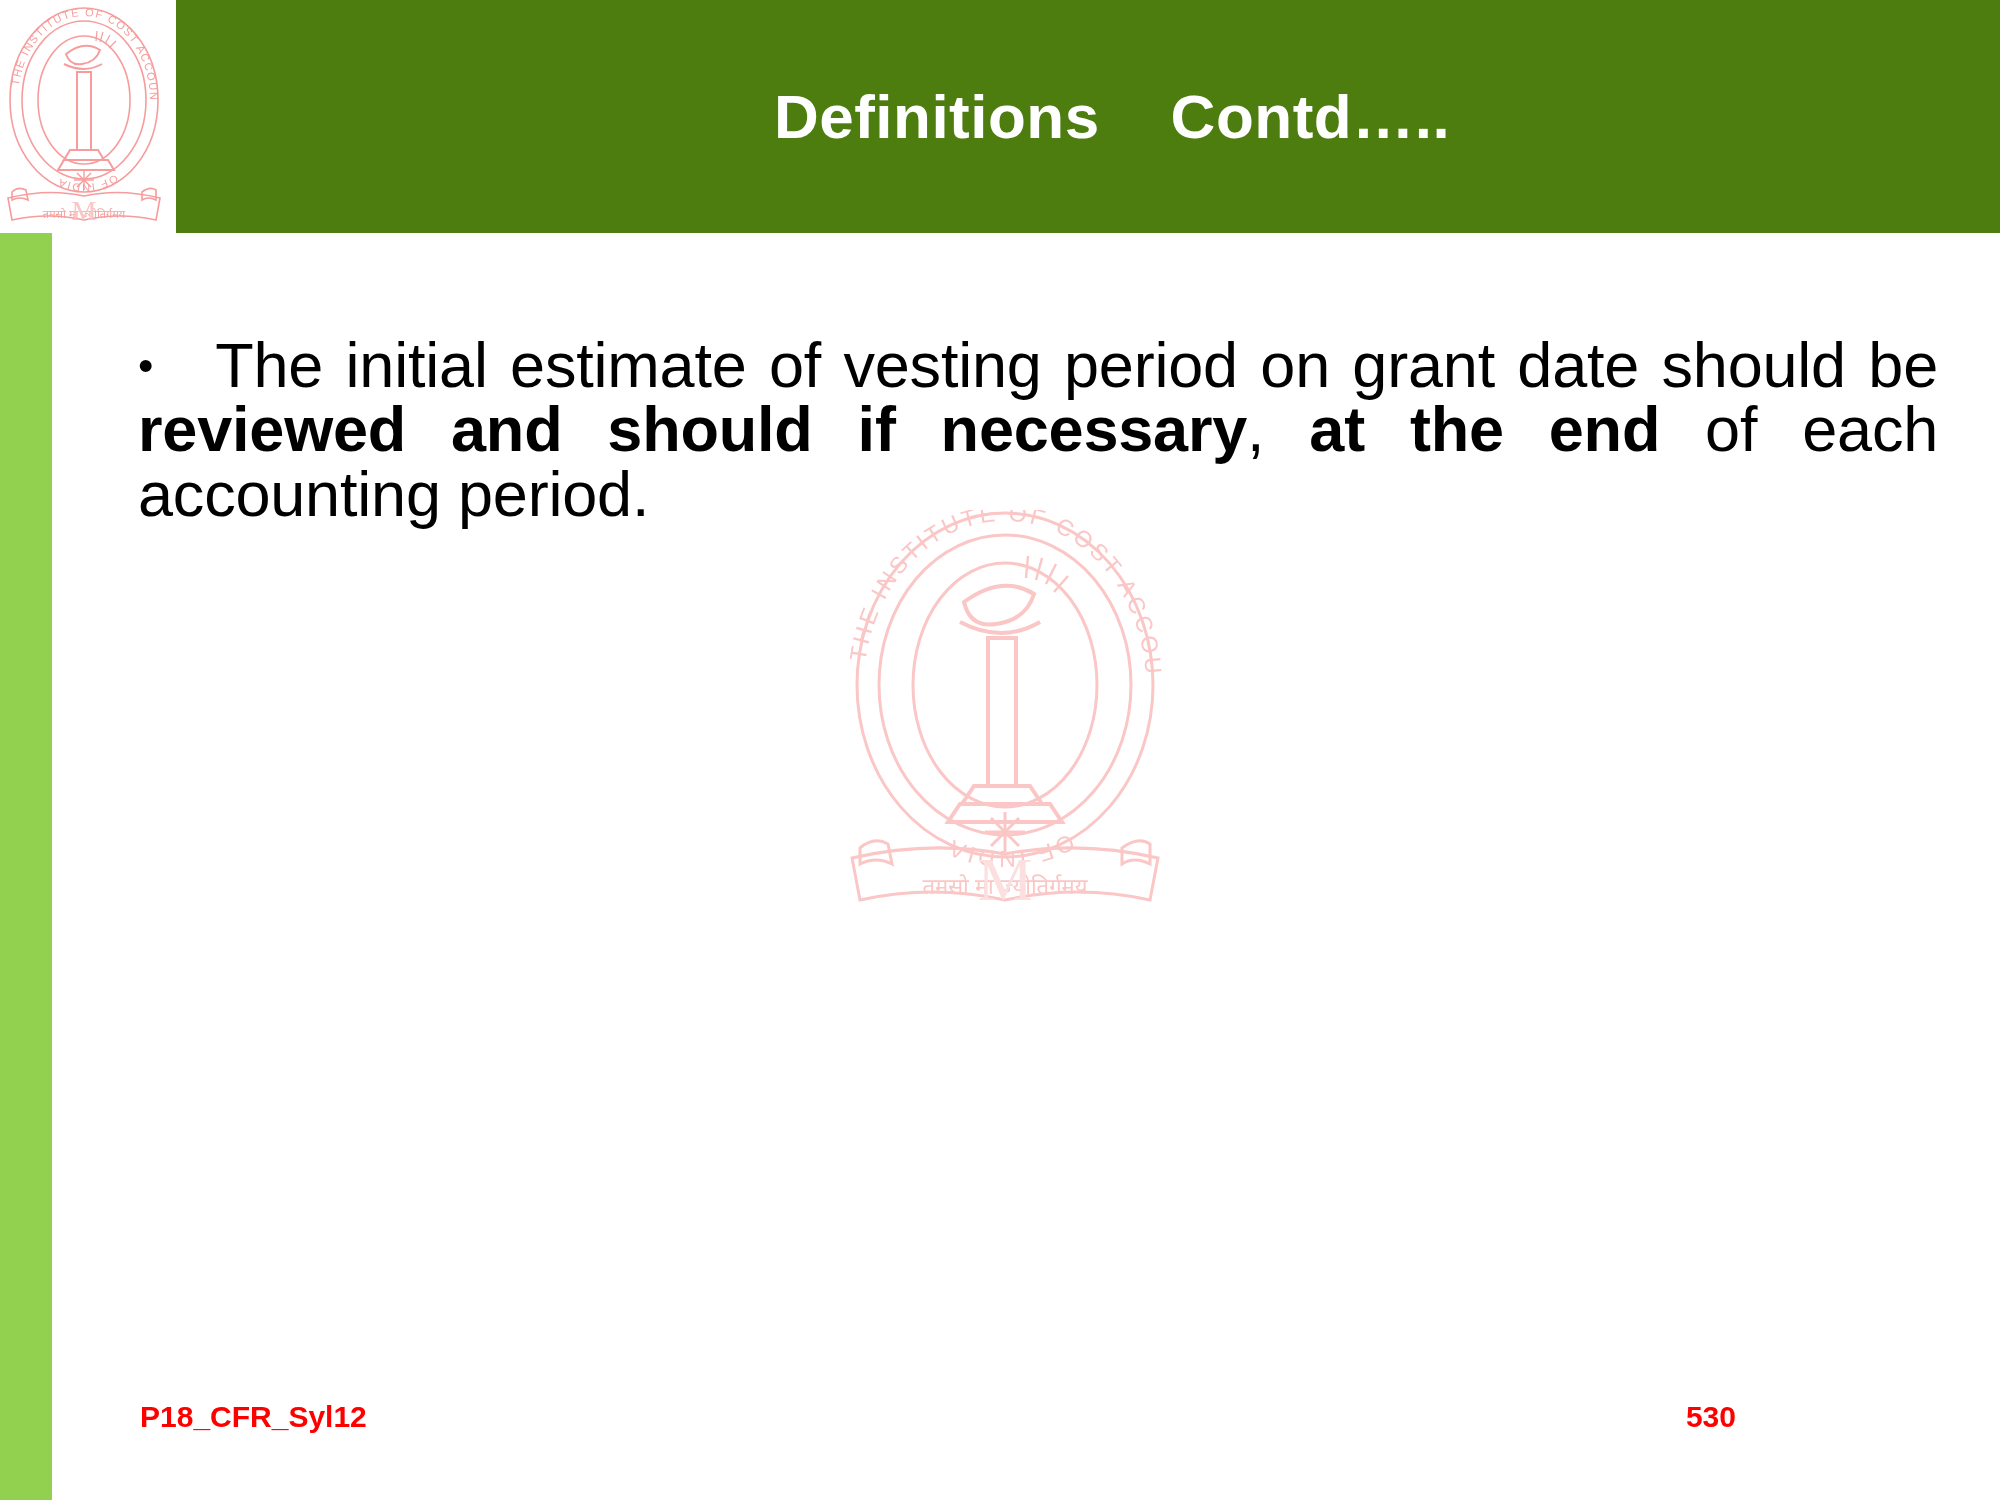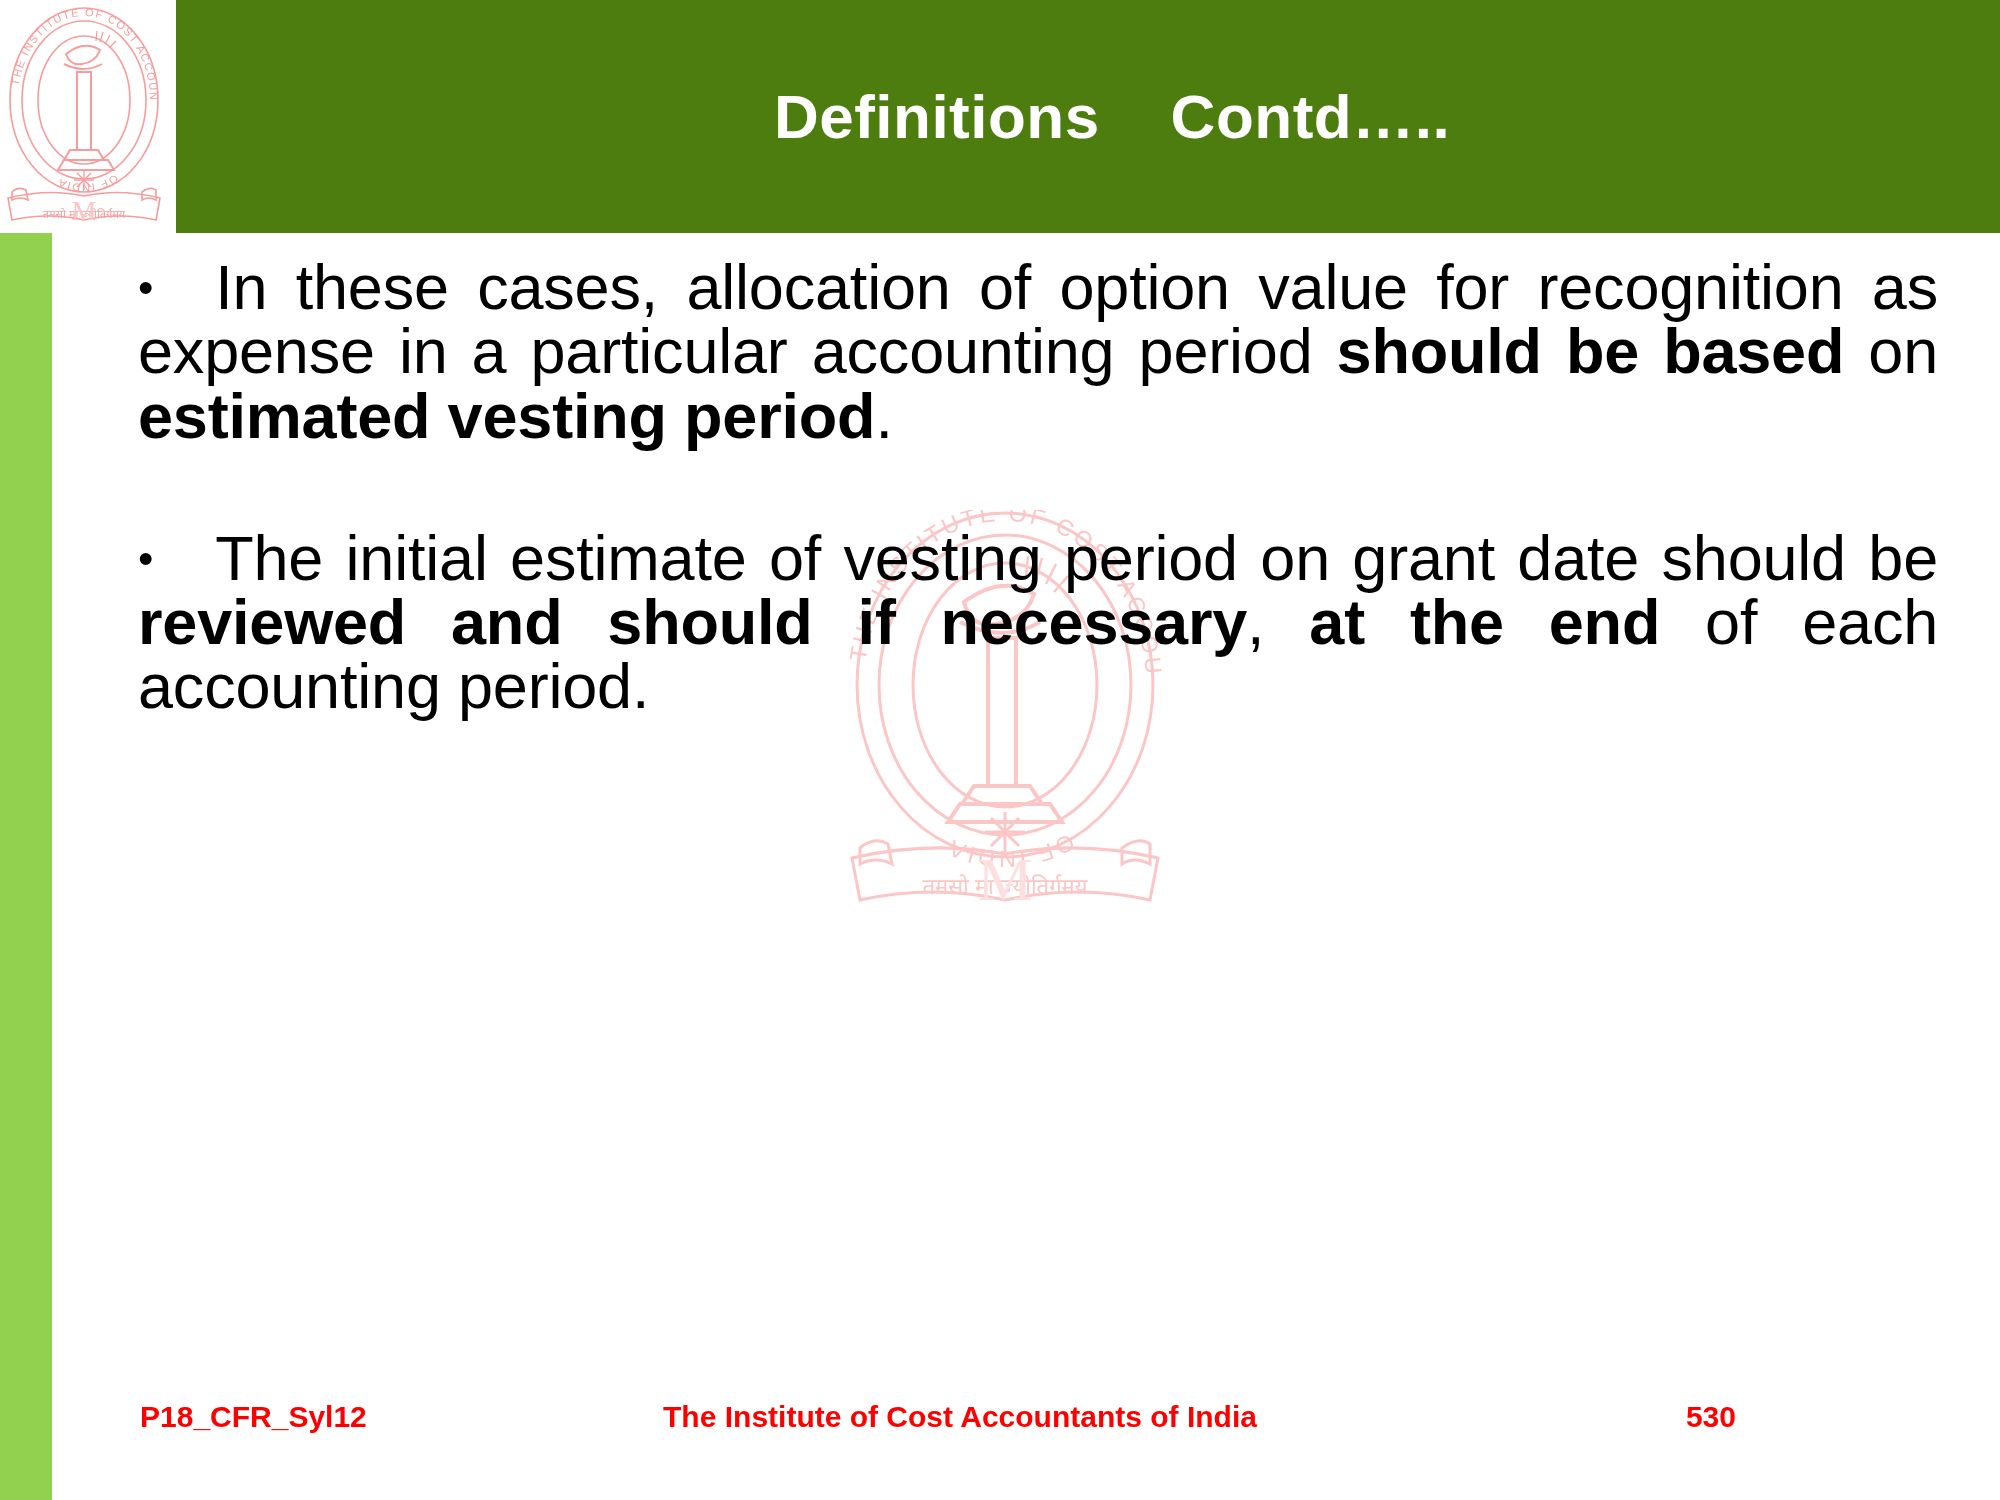--- a/index.html
+++ b/index.html
@@ -255,34 +255,30 @@
         <path d="M20 338 q14 -12 28 -4 l4 20 q-16 -8 -32 0 z"></path>
         <path d="M282 338 q16 -12 28 -4 l0 20 q-16 -8 -28 0 z"></path>
       </g>
       <text x="165" y="384" text-anchor="middle" font-family="'Liberation Sans',sans-serif" font-size="22" fill="#fbc6c6">तमसो मा       ज्योतिर्गमय</text>
       <text x="165" y="390" text-anchor="middle" font-family="'Liberation Serif',serif" font-size="62" fill="#fce0e0">M</text>
     </svg>
   </div>
 
   <div class="body-area">
 
-    <p class="para">
-      <span class="bullet-dot">•</span><span class="gap-tab"></span><span>In these cases, allocation of option value for recognition as expense in a particular accounting period </span><b>should be based</b><span> on </span><b>estimated vesting period</b><span>.</span>
-    </p>
 
     <div class="para-gap"></div>
 
     <p class="para">
       <span class="bullet-dot">•</span><span class="gap-tab"></span><span>The initial estimate of vesting period on grant date should be </span><b>reviewed and should if necessary</b><span>, </span><b>at the end</b><span> of each accounting period.</span>
     </p>
 
     <div class="para-gap-sm"></div>
 
 
   </div>
 
   <div class="footer">
     <div class="footer-left">P18_CFR_Syl12</div>
-    <div class="footer-center">The Institute of Cost Accountants of India</div>
     <div class="footer-right">530</div>
   </div>
 
 </div>
 
 </body></html>

